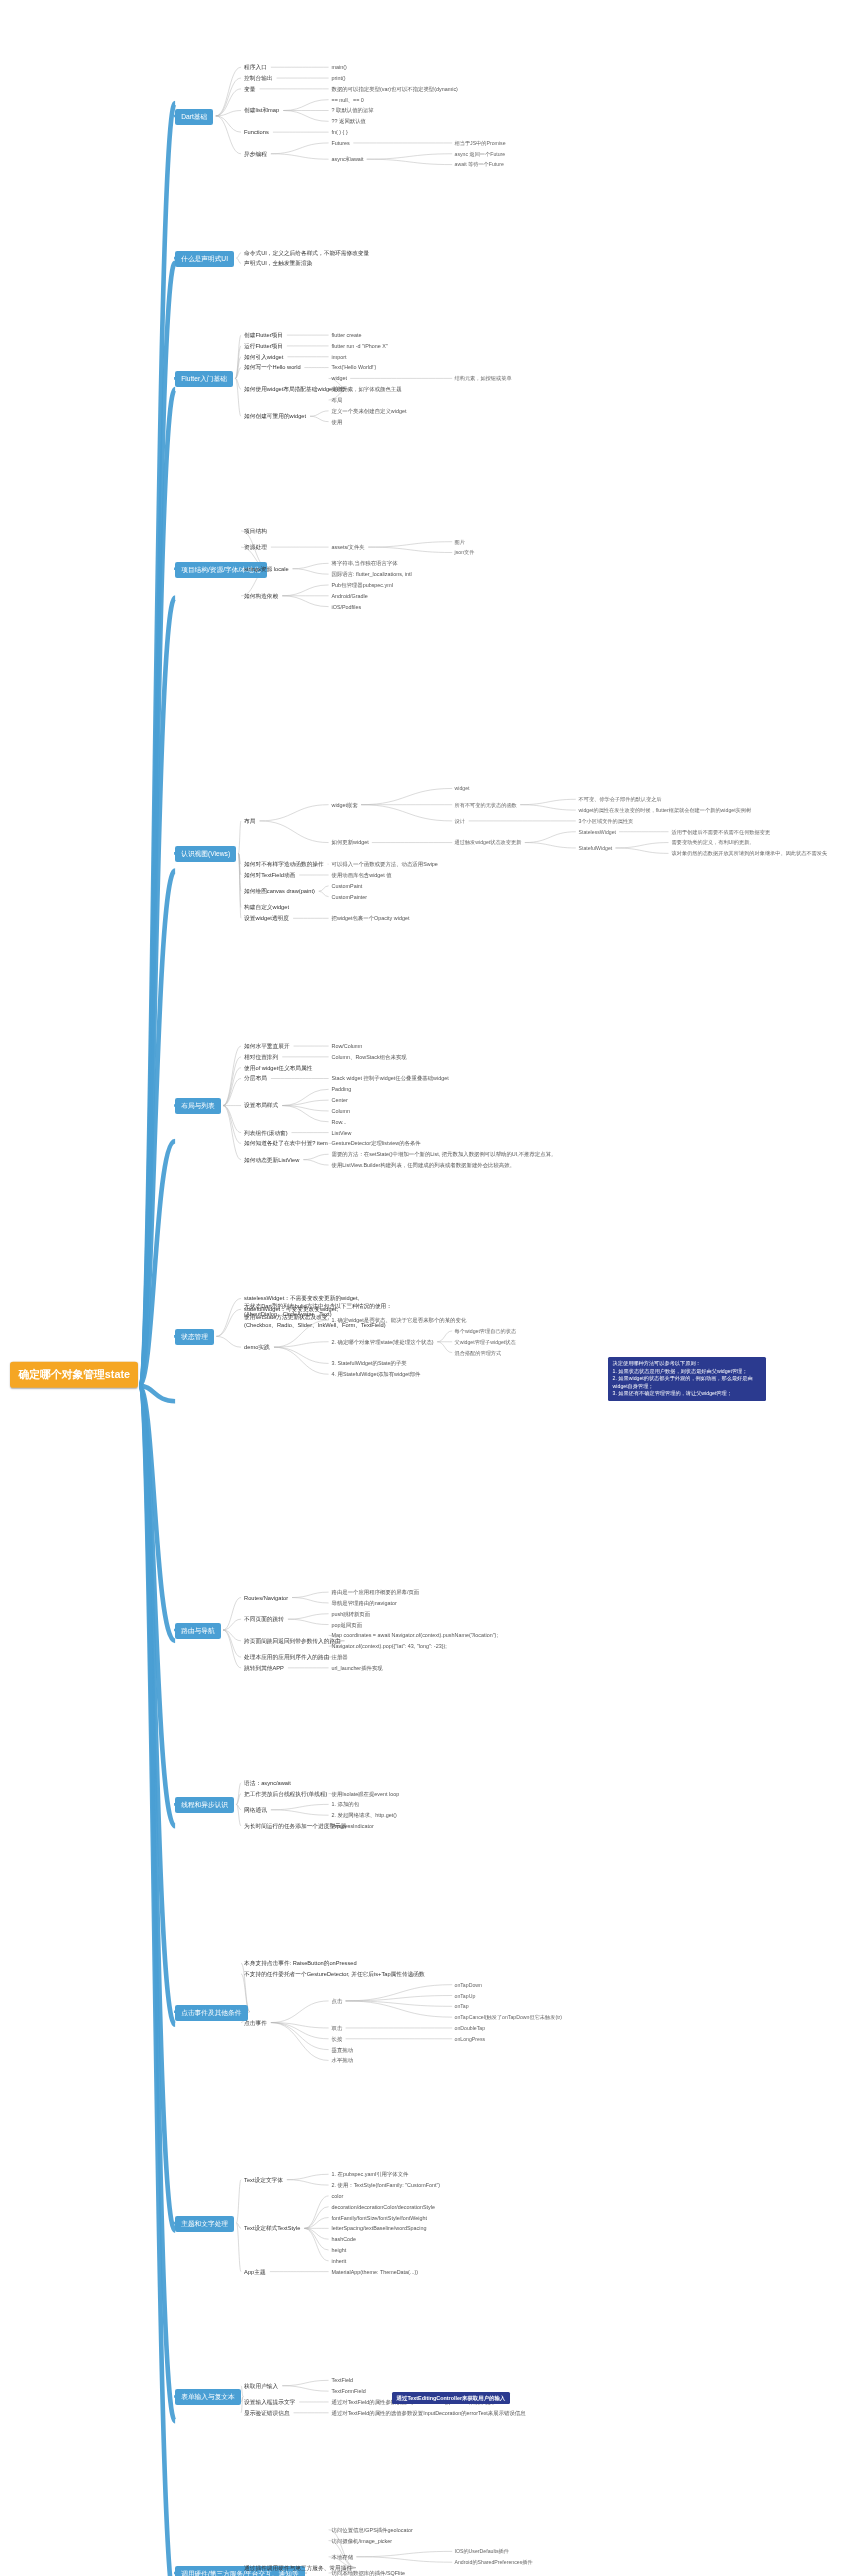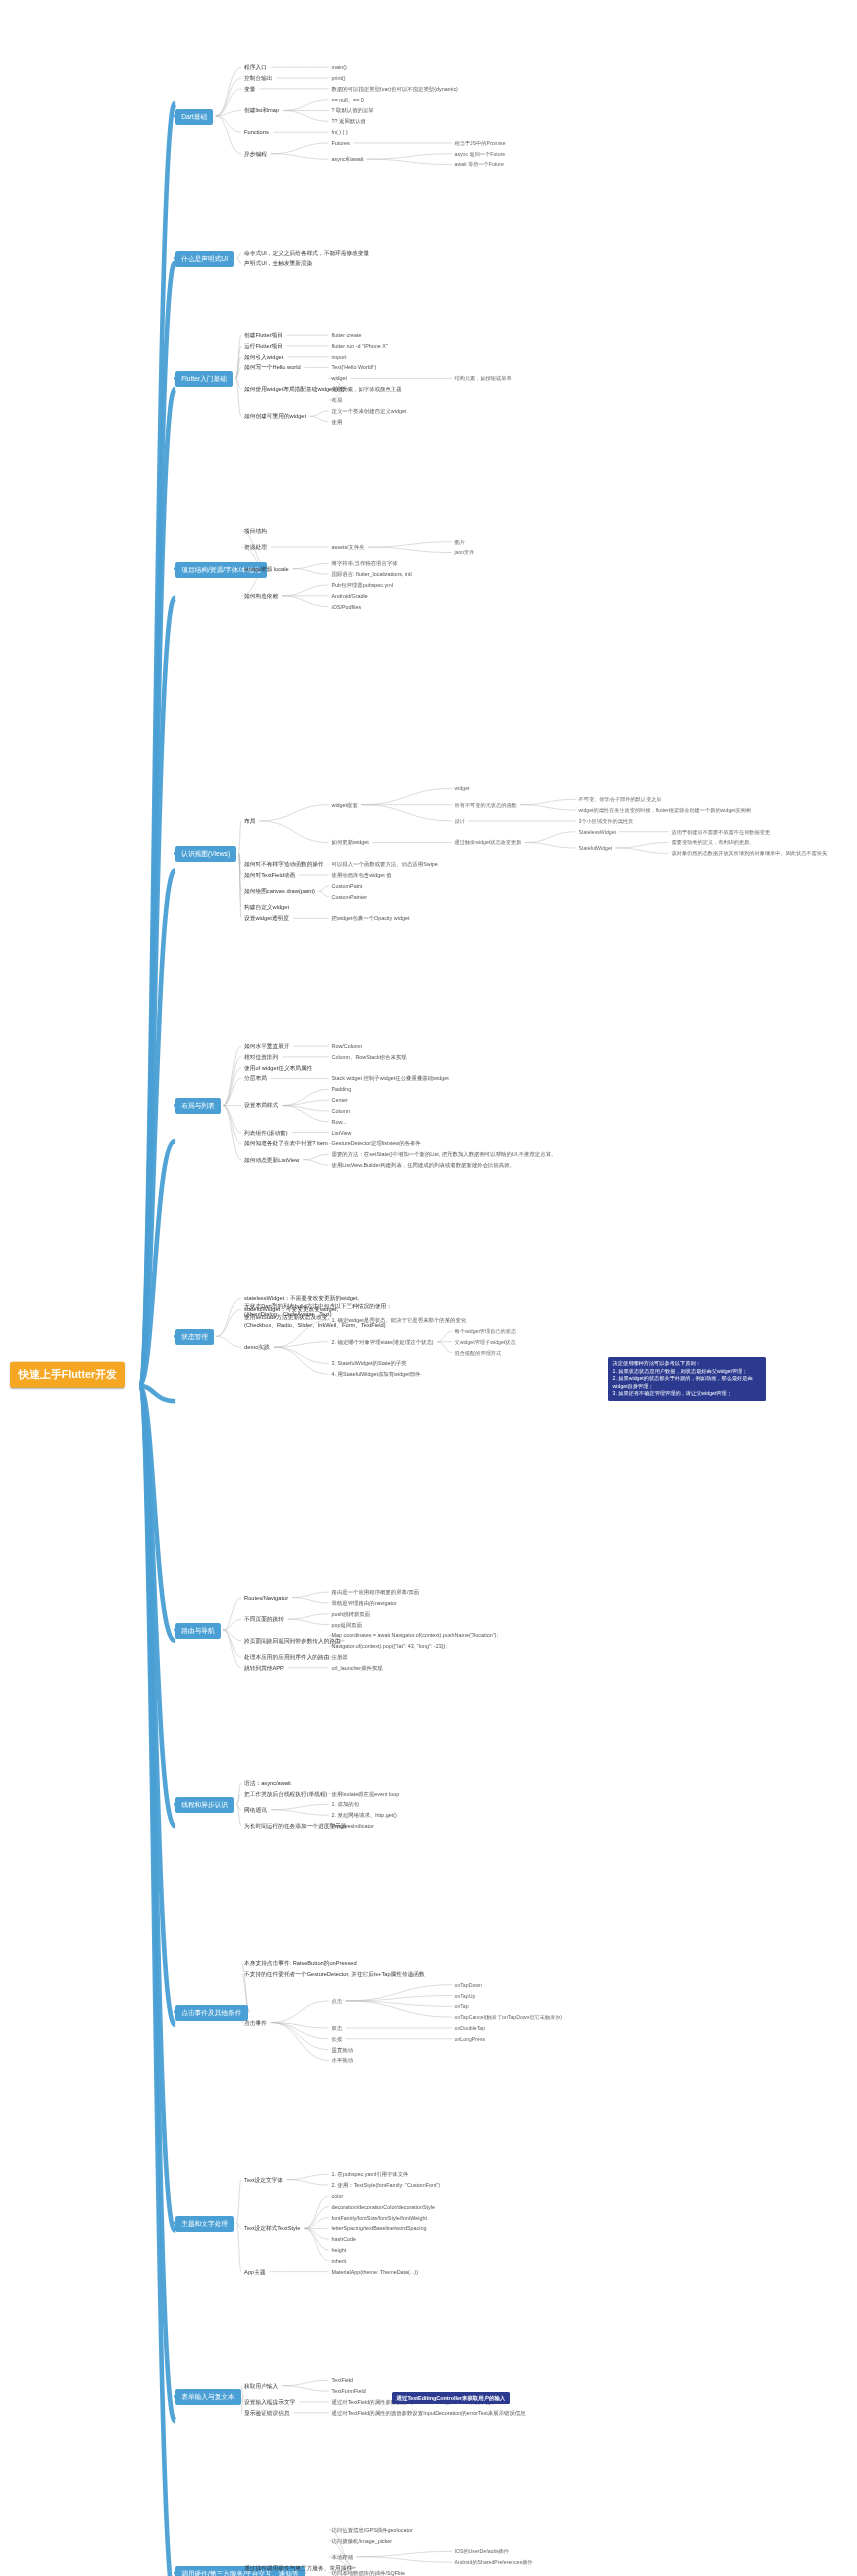--- a/index.html
+++ b/index.html
@@ -211,21 +211,21 @@
       <path d="M692,4963 C785,4963 785,4952.5 878,4952.5" stroke="#b9b9b9" stroke-width="1" fill="none"></path>
       <path d="M692,4963 C785,4963 785,4973.5 878,4973.5" stroke="#b9b9b9" stroke-width="1" fill="none"></path>
       <path d="M691,4984 C664.5,4984 664.5,4994.5 638,4994.5" stroke="#b9b9b9" stroke-width="1" fill="none"></path>
       <path d="M691,4984 C664.5,4984 664.5,5015.5 638,5015.5" stroke="#b9b9b9" stroke-width="1" fill="none"></path>
       <path d="M691,4984 C664.5,4984 664.5,5036.5 638,5036.5" stroke="#b9b9b9" stroke-width="1" fill="none"></path>
       <path d="M691,4984 C664.5,4984 664.5,5057.5 638,5057.5" stroke="#b9b9b9" stroke-width="1" fill="none"></path>
       <path d="M596,4994.5 C532,4994.5 532,5078.5 468,5078.5" stroke="#b9b9b9" stroke-width="1" fill="none"></path>
       <path d="M594,5078.5 C616,5078.5 616,5078.5 638,5078.5" stroke="#b9b9b9" stroke-width="1" fill="none"></path>
     </svg>
 
-  <div class="node root" style="left:10.3px;top:1375px;transform:translateY(-50%);">快速上手Flutter开发</div>
+  <div class="node root" style="left:10.3px;top:1375px;transform:translateY(-50%);">确定哪个对象管理state</div>
 
   <div id="tree">
       <div class="node lvl1" style="left: 175px; top: 109px;">Dart基础</div>
       <div class="node lvl2" style="left: 242px; top: 63px;">程序入口</div>
       <div class="node lvl3" style="left: 330px; top: 63px;">main()</div>
       <div class="node lvl2" style="left: 242px; top: 74px;">控制台输出</div>
       <div class="node lvl3" style="left: 330px; top: 74px;">print()</div>
       <div class="node lvl2" style="left: 242px; top: 85px;">变量</div>
       <div class="node lvl3" style="left: 330px; top: 85px;">数据的可以指定类型(var)也可以不指定类型(dynamic)</div>
       <div class="node lvl2" style="left: 242px; top: 106px;">创建list和map</div>

